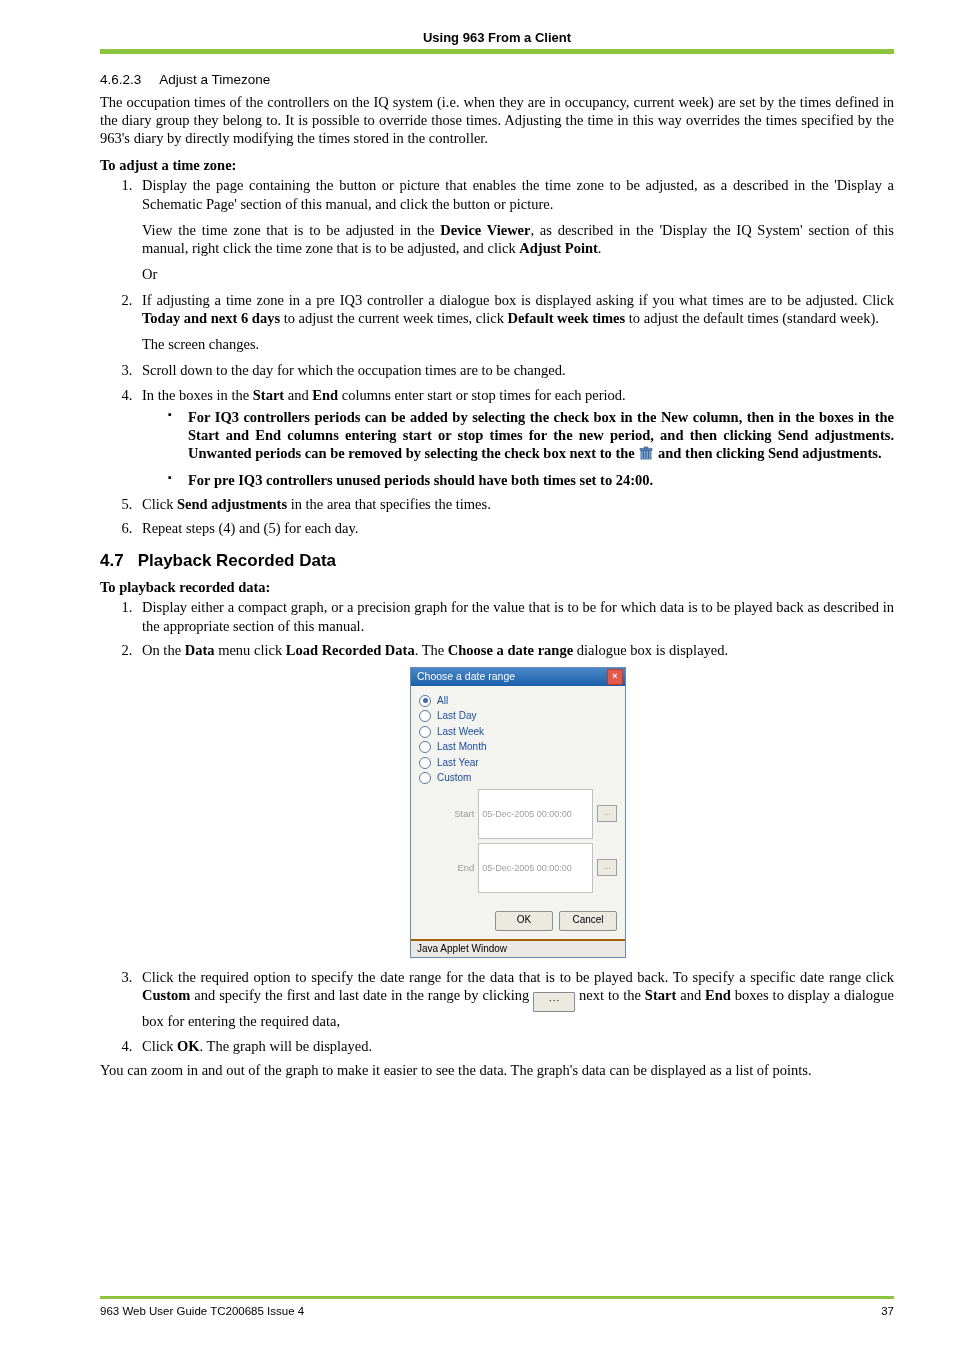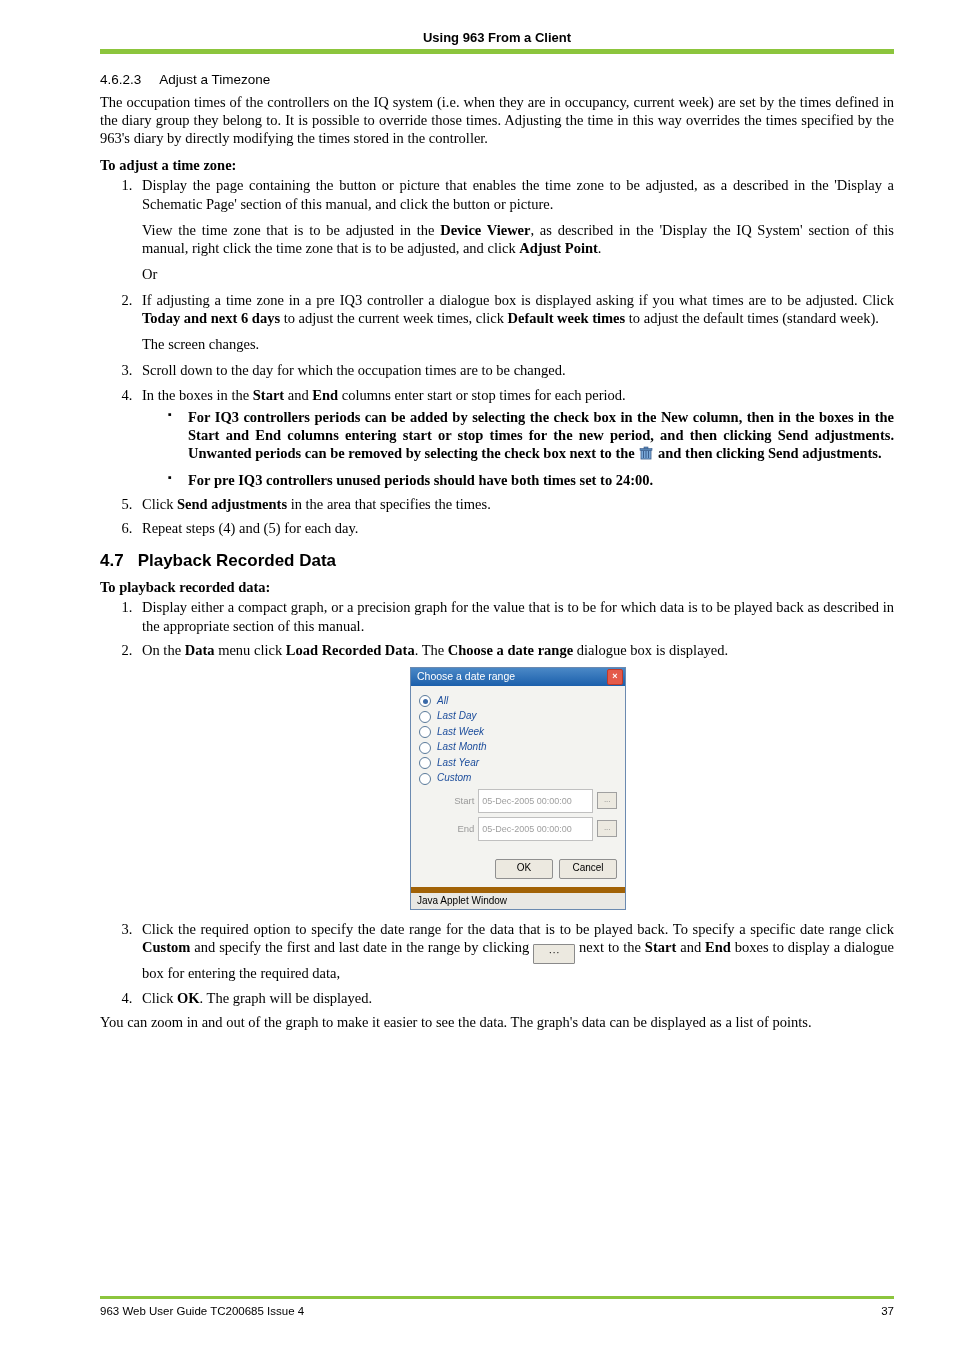--- a/index.html
+++ b/index.html
@@ -118,25 +118,23 @@
     font-size: 9px;
     line-height: 12px;
     text-align: center;
     border-radius: 2px;
   }
   .dlg-body {
     padding: 6px 8px 8px 8px;
   }
   .dlg-row {
     display: flex;
-    align-items: center;
     gap: 6px;
     margin: 3px 0;
     color: #1b4c9b;
-    font-style: italic;
   }
   .radio {
     width: 10px;
     height: 10px;
     border: 1px solid #5a7a9a;
     border-radius: 50%;
     display: inline-flex;
     align-items: center;
     justify-content: center;
     background: #fff;
@@ -156,21 +154,21 @@
     color: #9a9a9a;
   }
   .dlg-sub-label { width: 28px; text-align: right; font-size:9.5px; }
   .dlg-txt {
     width: 110px;
     height: 14px;
     border: 1px solid #c0c0c0;
     background: #fff;
     font-size: 9px;
     color: #a0a0a0;
-    padding: 4px 3px;
+    padding: 17px 3px;
     line-height: 14px;
   }
   .dlg-dotbtn {
     width: 18px;
     height: 15px;
     border: 1px solid #a0a0a0;
     background: #ece9e0;
     font-size: 8px;
     text-align: center;
     line-height: 13px;
@@ -187,21 +185,21 @@
     height: 18px;
     border: 1px solid #909090;
     background: #ece9e0;
     font-size: 10px;
     text-align: center;
     line-height: 16px;
     border-radius: 2px;
     padding: 0 6px;
   }
   .dlg-status {
-    border-top: 6px solid #a16207;
+    border-top: 2px solid #a16207;
     padding: 2px 6px;
     font-size: 10px;
     background: #e9e8e4;
   }
   .trash-icon {
     display: inline-block;
     vertical-align: -3px;
   }
   .dots-btn {
     display: inline-block;

